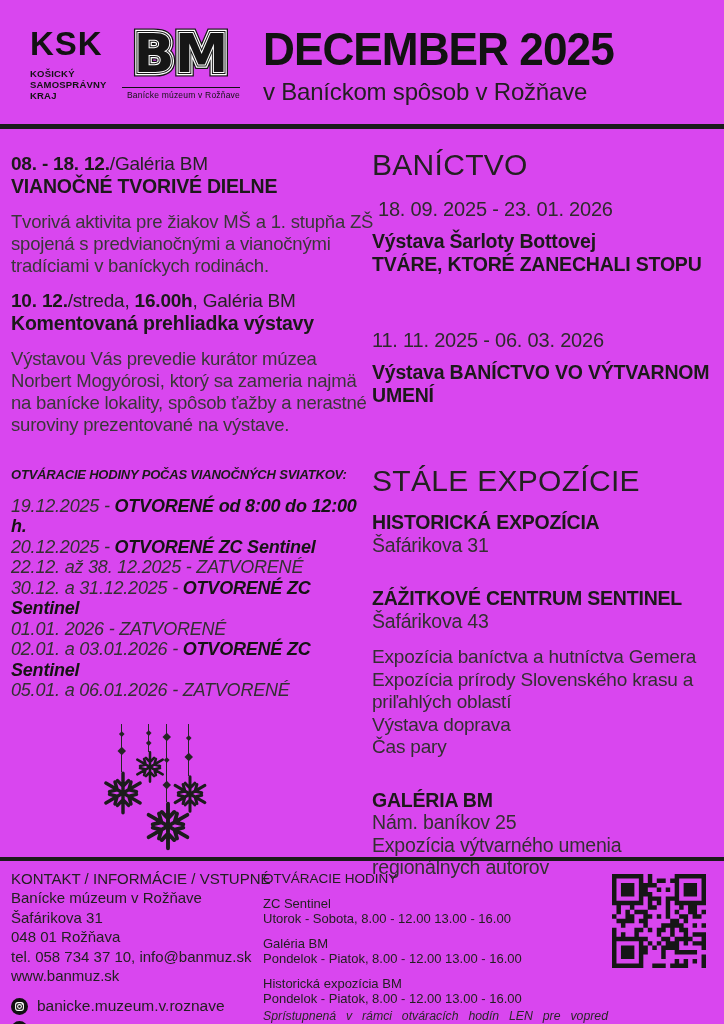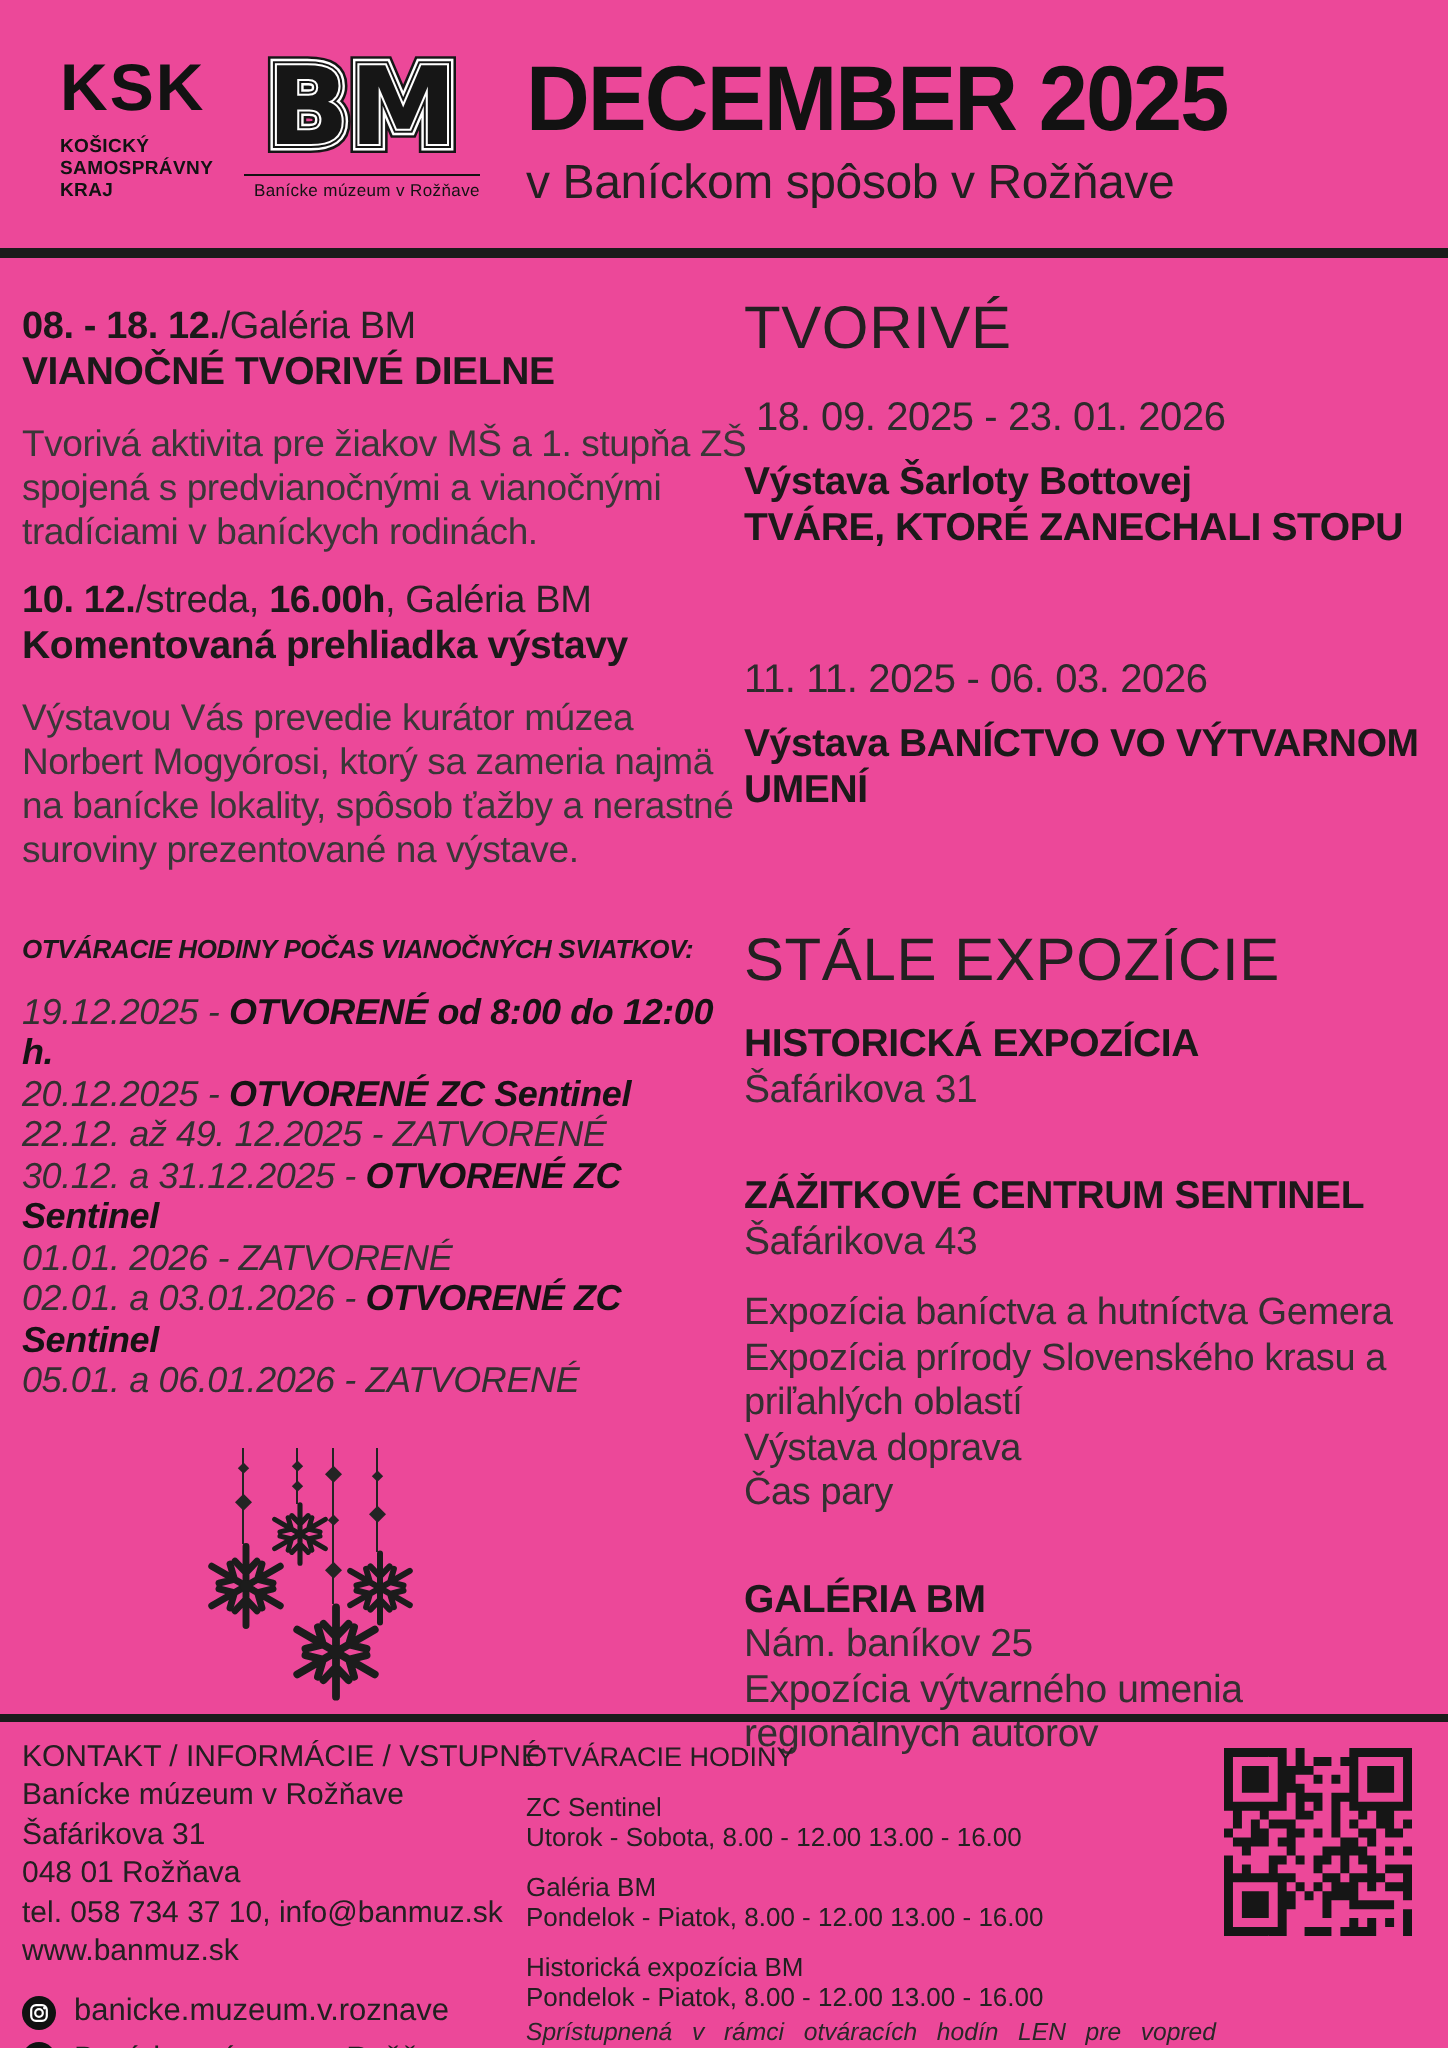--- a/index.html
+++ b/index.html
@@ -1,17 +1,17 @@
 <!DOCTYPE html>
 <html><head>
 <meta charset="utf-8">
 <style>
   html,body{margin:0;padding:0;}
   body{width:724px;height:1024px;background:#ffffff;font-family:"Liberation Sans",sans-serif;color:#2e2b2c;}
-  .page{position:relative;width:724px;height:1024px;overflow:hidden;background:#ec4899;}
+  .page{position:relative;width:724px;height:1024px;overflow:hidden;background:#d946ef;}
 
   
   .hdr{position:absolute;left:0;top:0;width:724px;height:124px;}
   .ksk{position:absolute;left:30px;top:26px;width:92px;}
   .ksk-mark{font-size:33px;font-weight:700;letter-spacing:1px;color:#121212;line-height:36px;}
   .ksk-cap{margin-top:6px;font-size:9.5px;font-weight:700;line-height:11px;color:#121212;letter-spacing:.2px;}
   .bm{position:absolute;left:122px;top:20px;width:118px;text-align:right;}
   .bm svg{display:block;margin:0 auto;}
   .bm-cap{font-size:8.5px;color:#121212;border-top:1px solid #121212;padding-top:2px;margin-top:1px;letter-spacing:.2px;}
   .title-wrap{position:absolute;left:263px;top:24px;width:460px;}
@@ -126,21 +126,21 @@
       <div class="dateline"><b>10. 12.</b><span>/streda, </span><b>16.00h</b><span>, Galéria BM</span></div>
       <div class="ev-title">Komentovaná prehliadka výstavy</div>
       <div class="ev-desc">Výstavou Vás prevedie kurátor múzea Norbert Mogyórosi, ktorý sa zameria najmä na banícke lokality, spôsob ťažby a nerastné suroviny prezentované na výstave.</div>
     </div>
 
     <div class="holiday">
       <div class="holiday-h">OTVÁRACIE HODINY POČAS VIANOČNÝCH SVIATKOV:</div>
       <div class="hlist">
         <div class="hl"><span>19.12.2025 - </span><b>OTVORENÉ od 8:00 do 12:00 h.</b></div>
         <div class="hl"><span>20.12.2025 - </span><b>OTVORENÉ ZC Sentinel</b></div>
-        <div class="hl"><span>22.12. až 49. 12.2025 - ZATVORENÉ</span><b></b></div>
+        <div class="hl"><span>22.12. až 38. 12.2025 - ZATVORENÉ</span><b></b></div>
         <div class="hl"><span>30.12. a 31.12.2025 - </span><b>OTVORENÉ ZC Sentinel</b></div>
         <div class="hl"><span>01.01. 2026 - ZATVORENÉ</span><b></b></div>
         <div class="hl"><span>02.01. a 03.01.2026 - </span><b>OTVORENÉ ZC Sentinel</b></div>
         <div class="hl"><span>05.01. a 06.01.2026 - ZATVORENÉ</span><b></b></div>
       </div>
     </div>
   </div>
 
   <div class="orn" style="left:121px;top:724px;height:48px">
     <i class="bead sm" style="top:8px"></i>
@@ -166,21 +166,21 @@
   </div>
   <div class="orn" style="left:188px;top:724px;height:52px">
     <i class="bead sm" style="top:12px"></i>
       <i class="bead" style="top:30px"></i>
     <svg class="flk" style="left:-19px;top:50px;width:40px;height:40px" viewBox="-10 -10 20 20">
         <use href="#flksym"></use>
       </svg>
   </div>
 
   <div class="col-right">
-    <div class="big-h">TVORIVÉ</div>
+    <div class="big-h">BANÍCTVO</div>
 
     <div class="ex-dates">18. 09. 2025 - 23. 01. 2026</div>
     <div class="ex-title">
       <div>Výstava Šarloty Bottovej</div>
       <div>TVÁRE, KTORÉ ZANECHALI STOPU</div>
     </div>
 
     <div class="gap40"></div>
     <div class="ex-dates" style="margin-left:0">11. 11. 2025 - 06. 03. 2026</div>
     <div class="ex-title">

